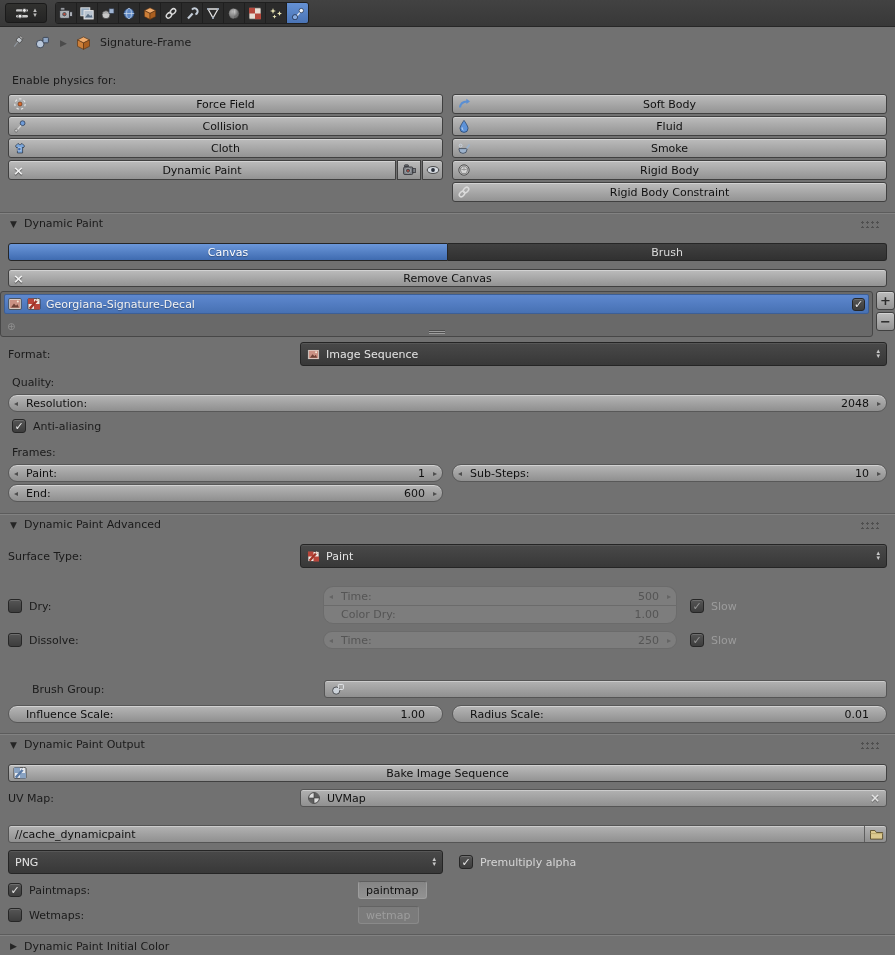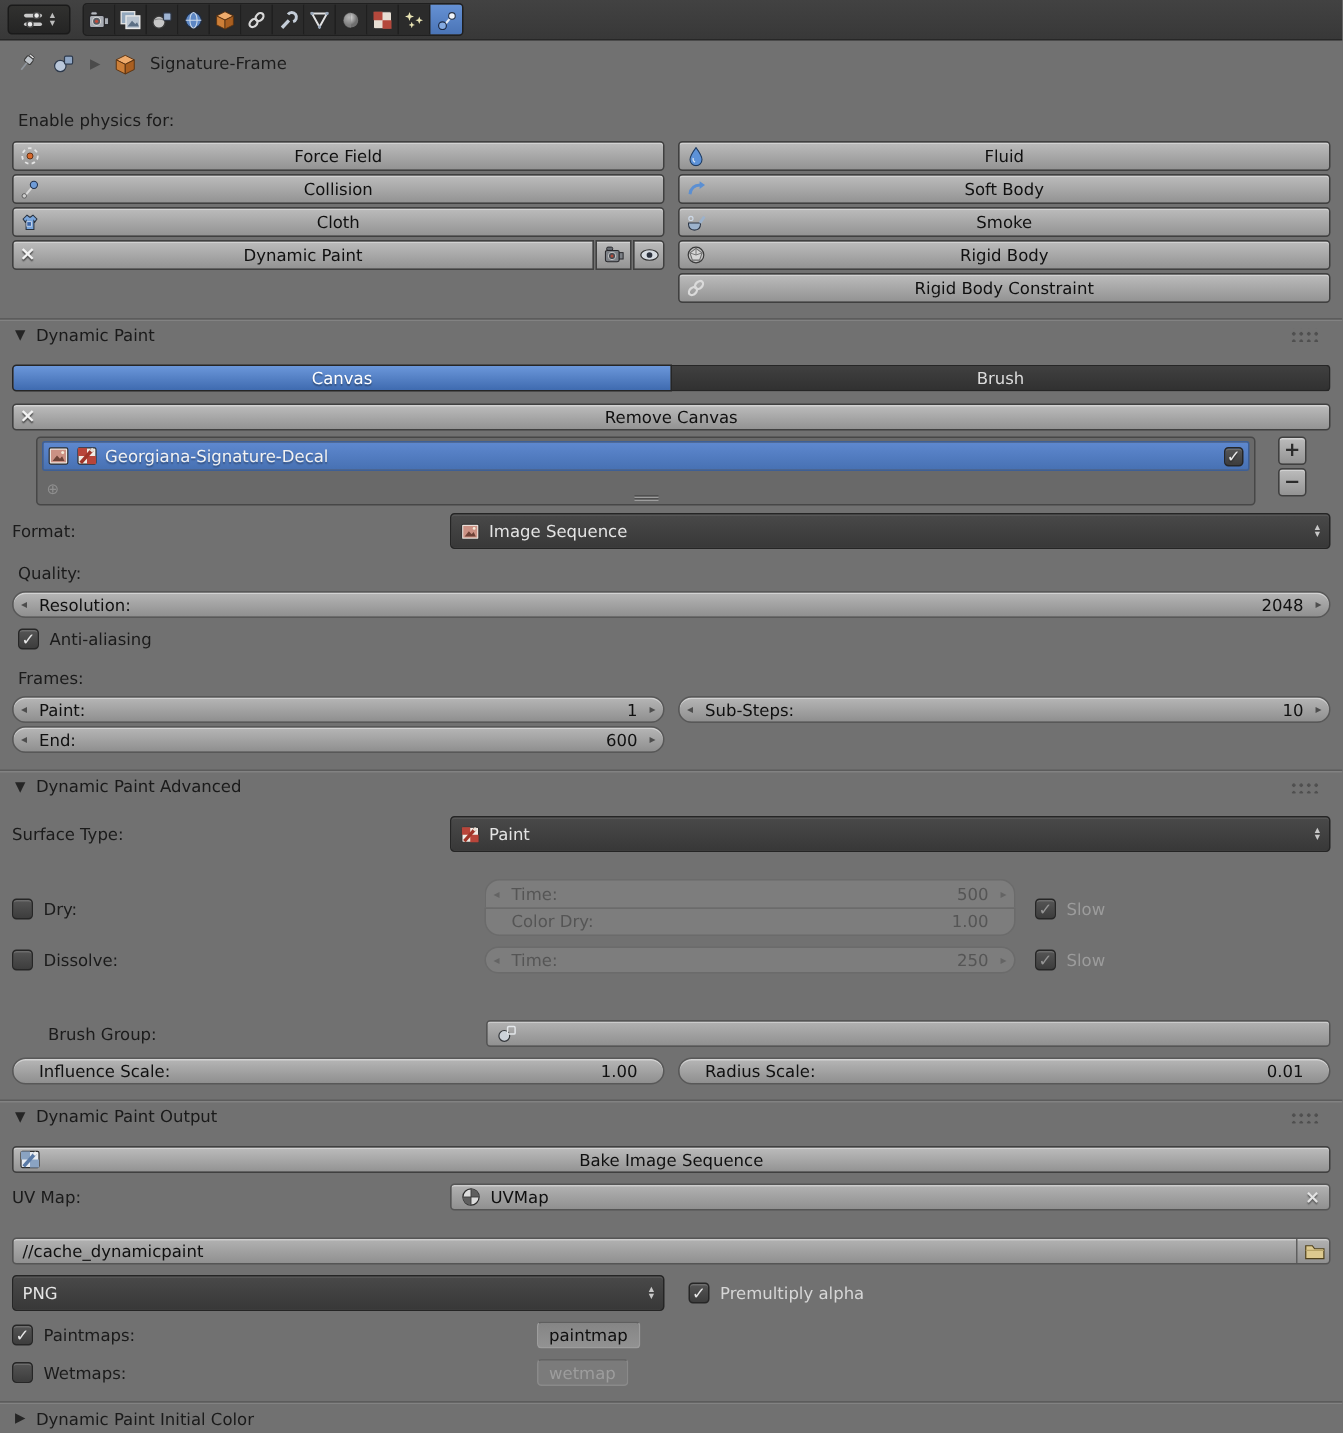--- a/index.html
+++ b/index.html
@@ -139,21 +139,21 @@
   .seg .opt.sel {
     background:linear-gradient(#6b97da,#3f6bb0); color:#fff;
     border-radius:3px 0 0 3px; text-shadow:0 1px 1px rgba(0,0,0,.35);
   }
   .seg .opt.unsel {
     background:linear-gradient(#404040,#313131); color:#dcdcdc;
     border-left:none; border-radius:0 3px 3px 0;
   }
 
   
-  .listwrap { display:flex; gap:15px; margin:4px 24px 0; }
+  .listwrap { display:flex; gap:3px; margin:4px 0 0; }
   .listbox {
     flex:1; height:46px; border:1px solid #474747; border-radius:3px;
     background:#696969; padding:2px 3px; position:relative;
   }
   .list-row {
     height:20px; border-radius:2px; display:flex; align-items:center; gap:5px; padding:0 3px;
     background:linear-gradient(#5e88cf,#4771b3); color:#f2f2f2;
     border:1px solid #3d5f96; text-shadow:0 1px 1px rgba(0,0,0,.3);
   }
   .list-row .cb { margin-left:auto; width:13px; height:13px; flex-basis:13px; }
@@ -409,34 +409,34 @@
               <circle cx="7" cy="6" r="1.9" fill="#2b313c"></circle>
             </svg>
         </span>
       </div>
     </div>
   </div>
   <div class="phys-col">
     <div class="btn">
       <span class="ic-l icn">
         <svg width="14" height="14" viewBox="0 0 14 14">
+            <path d="M3 10.5 Q3.6 4.6 10 4.4" fill="none" stroke="#5b8fd2" stroke-width="2"></path>
+            <polygon points="9.4,1.8 13,4.4 9.4,7" fill="#5b8fd2"></polygon>
+          </svg>
+      </span>
+      <span>Soft Body</span>
+    </div>
+    <div class="btn">
+      <span class="ic-l icn">
+        <svg width="14" height="14" viewBox="0 0 14 14">
             <path d="M7 1.4 C7 1.4 3 6.8 3 9.4 a4 4 0 0 0 8 0 C11 6.8 7 1.4 7 1.4 Z" fill="#5d92d8" stroke="#1d3a60" stroke-width=".7"></path>
             <path d="M5.2 8.4 a2 2 0 0 0 1.2 2.6" fill="none" stroke="#cfe0f4" stroke-width=".9"></path>
           </svg>
       </span>
       <span>Fluid</span>
-    </div>
-    <div class="btn">
-      <span class="ic-l icn">
-        <svg width="14" height="14" viewBox="0 0 14 14">
-            <path d="M3 10.5 Q3.6 4.6 10 4.4" fill="none" stroke="#5b8fd2" stroke-width="2"></path>
-            <polygon points="9.4,1.8 13,4.4 9.4,7" fill="#5b8fd2"></polygon>
-          </svg>
-      </span>
-      <span>Soft Body</span>
     </div>
     <div class="btn">
       <span class="ic-l icn">
         <svg width="14" height="14" viewBox="0 0 14 14">
             <path d="M2 8.4 q0 4 4 4 q4 0 4-4 L10 7.6 L2 7.6 Z" fill="#9cb2cc" stroke="#2c3646" stroke-width=".7"></path>
             <path d="M9.6 7.6 L12.6 3.4" stroke="#9cb2cc" stroke-width="1.8"></path>
             <circle cx="3.6" cy="4.6" r="1.4" fill="none" stroke="#cdd8e6" stroke-width=".8"></circle>
           </svg>
       </span>
       <span>Smoke</span>

